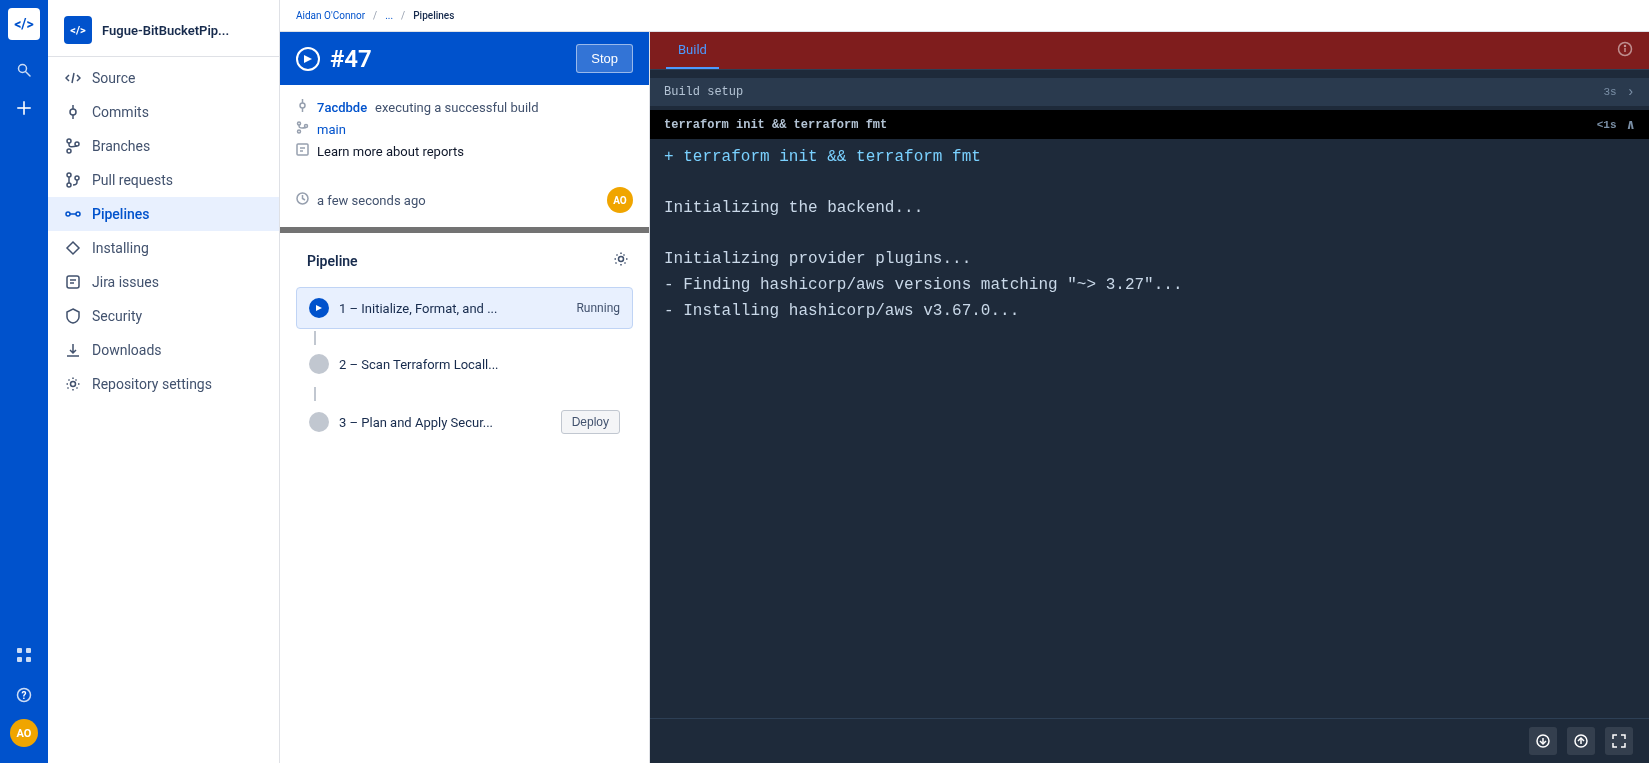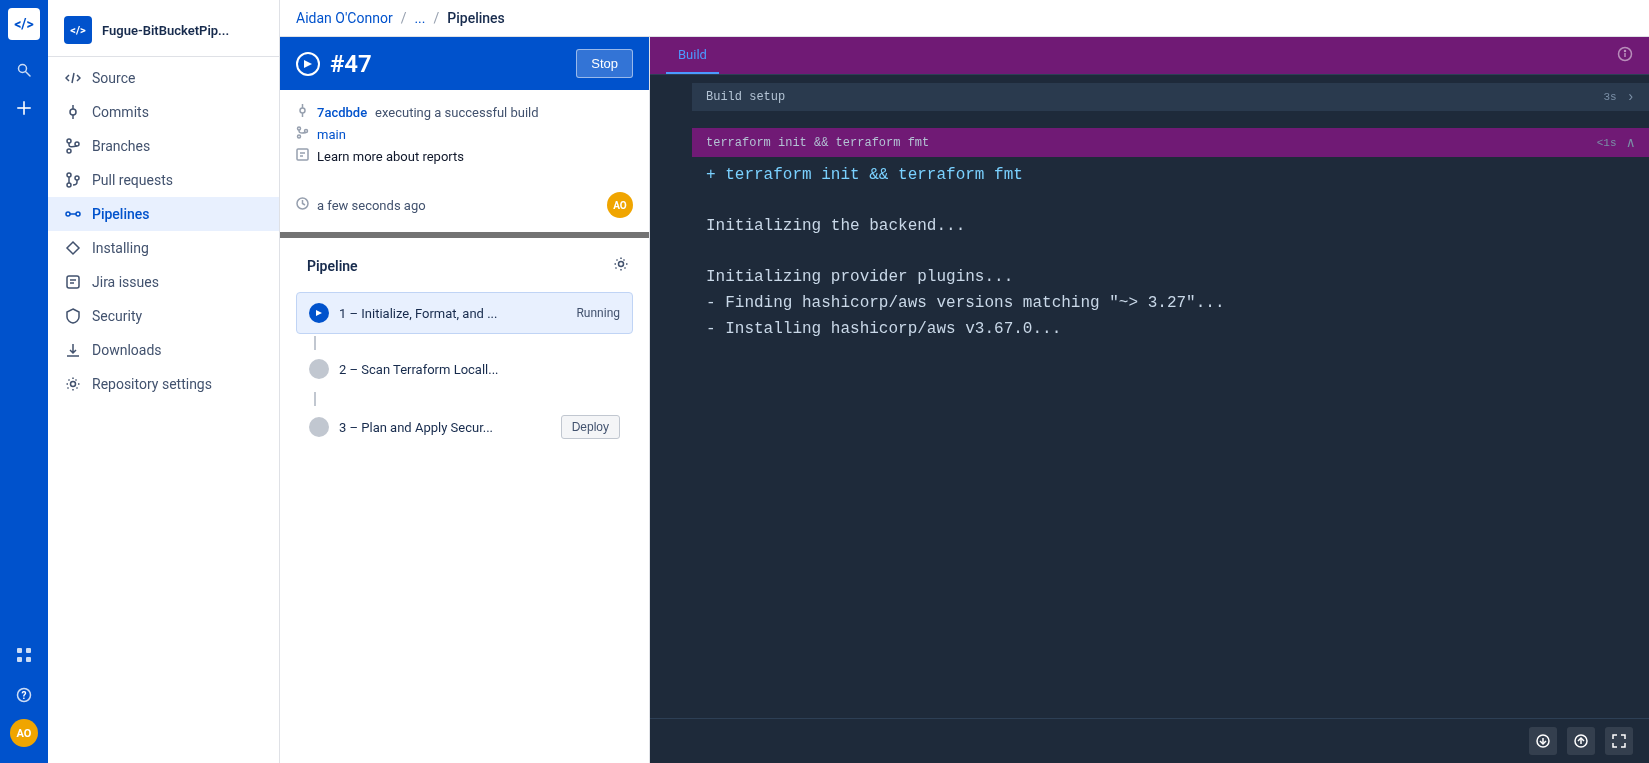--- a/index.html
+++ b/index.html
@@ -59,21 +59,21 @@
     }
 
     
     .breadcrumb-bar {
       background: #fff;
       border-bottom: 1px solid #dfe1e6;
       padding: 10px 16px;
       display: flex;
       align-items: center;
       gap: 8px;
-      font-size: 14px;
+      font-size: 10px;
       color: #42526e;
       flex-shrink: 0;
     }
     .breadcrumb-bar a { color: #0052cc; text-decoration: none; }
     .breadcrumb-sep { color: #97a0af; }
 
     
     .pipeline-split {
       display: flex;
       flex: 1;
@@ -173,42 +173,41 @@
       flex: 1;
       background: #1e2a3a;
       display: flex;
       flex-direction: column;
       overflow: hidden;
     }
     .build-tabs {
       display: flex; align-items: center; justify-content: space-between;
       border-bottom: 1px solid #2d3f55;
       padding: 0 16px;
-      background: #701a75;
+      background: #7f1d1d;
     }
     .build-tab {
       padding: 10px 12px; color: rgba(255,255,255,0.6);
       font-size: 13px; cursor: pointer; border-bottom: 2px solid transparent;
     }
     .build-tab.active { color: #4c9aff; border-bottom-color: #4c9aff; }
     .build-info-icon {
       color: rgba(255,255,255,0.5); font-size: 16px; cursor: pointer;
     }
 
     .build-log {
       flex: 1;
       overflow-y: auto;
       padding: 8px 0;
       font-family: 'Courier New', Courier, monospace;
       font-size: 12px;
     }
 
     .log-section {
-      margin-bottom: 17px;
-      padding-left: 42px;
+      margin-bottom: 4px;
     }
     .log-section-header {
       display: flex; align-items: center; justify-content: space-between;
       padding: 6px 14px;
       background: #2a3a4e;
       color: #b3c3d4;
       cursor: pointer;
     }
     .log-section-title { font-size: 12px; font-family: 'Courier New', monospace; }
     .log-section-meta { display: flex; align-items: center; gap: 10px; color: #7a8fa6; font-size: 11px; }
@@ -514,21 +513,21 @@
           <div class="log-section-header">
             <span class="log-section-title">Build setup</span>
             <div class="log-section-meta">
               <span>3s</span>
               <span class="log-collapse">›</span>
             </div>
           </div>
         </div>
 
         <div class="log-section">
-          <div class="log-section-header" style="background:#701a75;">
+          <div class="log-section-header" style="background:#000000;font-weight:bold;">
             <span class="log-section-title">terraform init &amp;&amp; terraform fmt</span>
             <div class="log-section-meta">
               <span>&lt;1s</span>
               <span class="log-collapse">∧</span>
             </div>
           </div>
           <div class="log-lines">
             <div class="log-line cmd">+ terraform init &amp;&amp; terraform fmt</div>
             <div class="log-line">&nbsp;</div>
             <div class="log-line">Initializing the backend...</div>

